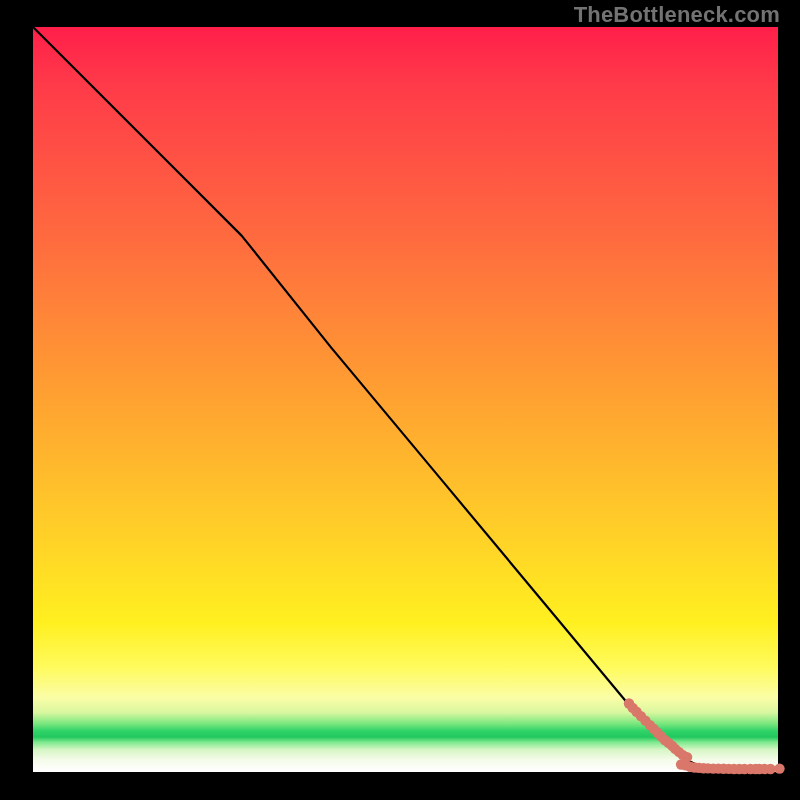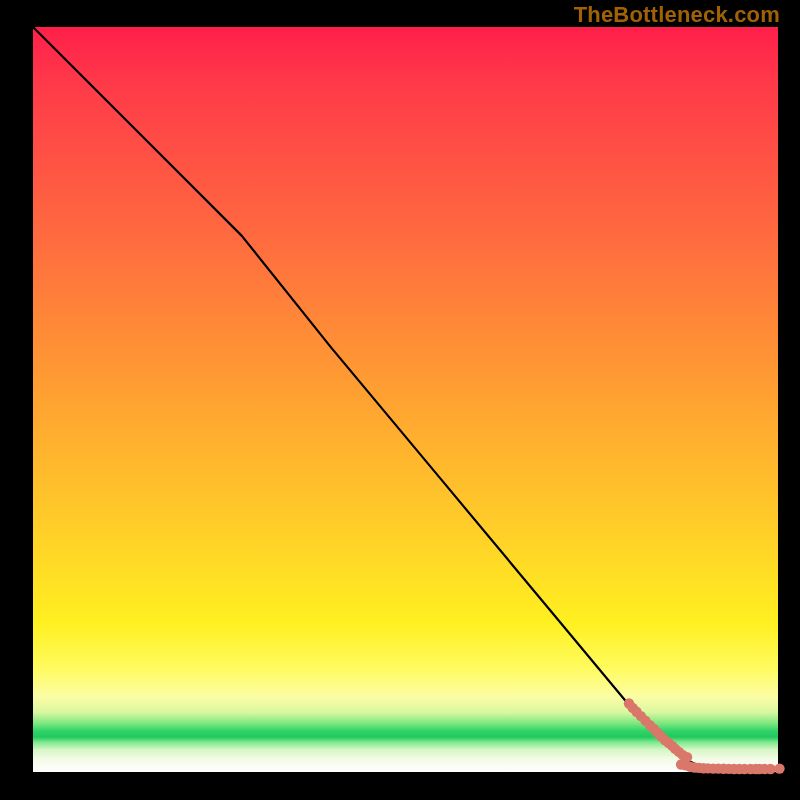--- a/index.html
+++ b/index.html
@@ -14,21 +14,21 @@
   .frame {
     position: relative;
     width: 800px;
     height: 800px;
     background: #000;
   }
   .watermark {
     position: absolute;
     top: 2px;
     right: 20px;
-    color: #a16207;
+    color: #737373;
     font-size: 22px;
     font-weight: 600;
     letter-spacing: 0.2px;
     user-select: none;
   }
   .plot {
     position: absolute;
     left: 33px;
     top: 27px;
     width: 745px;

